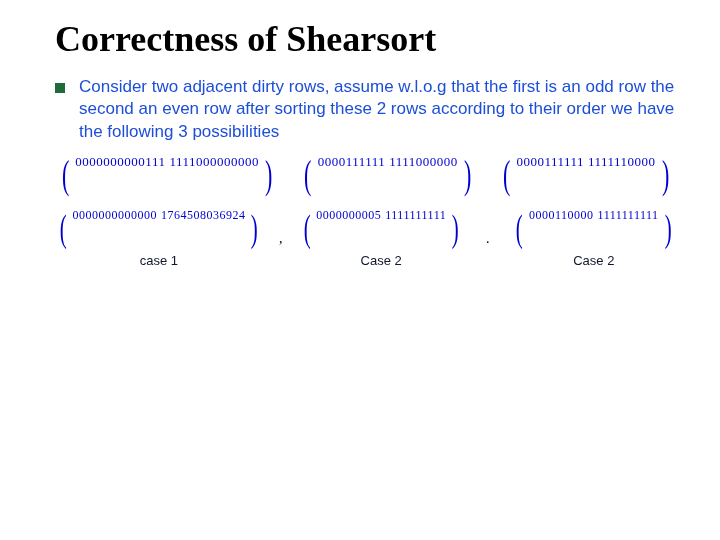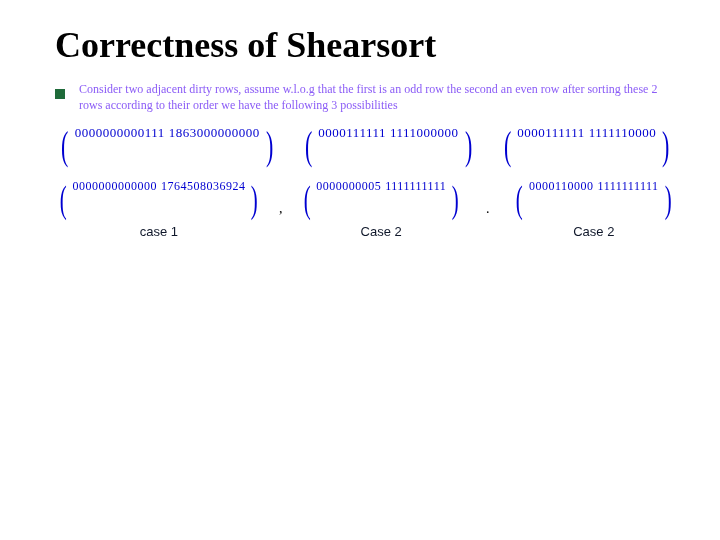--- a/index.html
+++ b/index.html
@@ -7,44 +7,43 @@
     width: 720px;
     height: 540px;
     background: #ffffff;
     font-family: "Times New Roman", Times, serif;
     color: #000;
     overflow: hidden;
     position: relative;
   }
   .slide {
     padding: 18px 44px 10px 55px;
-    margin-top: 6px;
   }
   .title {
     font-size: 36px;
     font-weight: bold;
     margin-bottom: 16px;
   }
   .bullet-item {
     display: flex;
     margin-bottom: 12px;
   }
   .bullet-marker {
     flex: 0 0 auto;
     width: 10px;
     height: 10px;
     background: #1f6b3a;
     margin-top: 7px;
     margin-right: 14px;
   }
   .bullet-text {
-    font-family: Liberation Serif, serif;
-    font-size: 12px;
+    font-family: Liberation Sans, sans-serif;
+    font-size: 17px;
     line-height: 1.32;
-    color: #8b5cf6;
+    color: #1d4ed8;
   }
   .figure-area {
     margin: 10px 0 14px 0;
     display: flex;
     justify-content: center;
   }
   .matrices-row {
     display: flex;
     align-items: center;
     gap: 26px;
@@ -123,21 +122,21 @@
     <div class="bullet-marker"></div>
     <div class="bullet-text">Consider two adjacent dirty rows, assume w.l.o.g that the first is an odd row the second an even row after sorting these 2 rows according to their order we have the following 3 possibilities</div>
   </div>
 
   <div class="figure-area">
     <div class="matrices-row">
       <div class="matrix">
         <div class="paren">(</div>
         <div class="mat-rows">
           <div class="mat-row">0000000000111</div>
-          <div class="mat-row">1863000000000</div>
+          <div class="mat-row">1111000000000</div>
         </div>
         <div class="paren">)</div>
       </div>
       <div class="matrix">
         <div class="paren">(</div>
         <div class="mat-rows">
           <div class="mat-row">0000111111</div>
           <div class="mat-row">1111000000</div>
         </div>
         <div class="paren">)</div>

